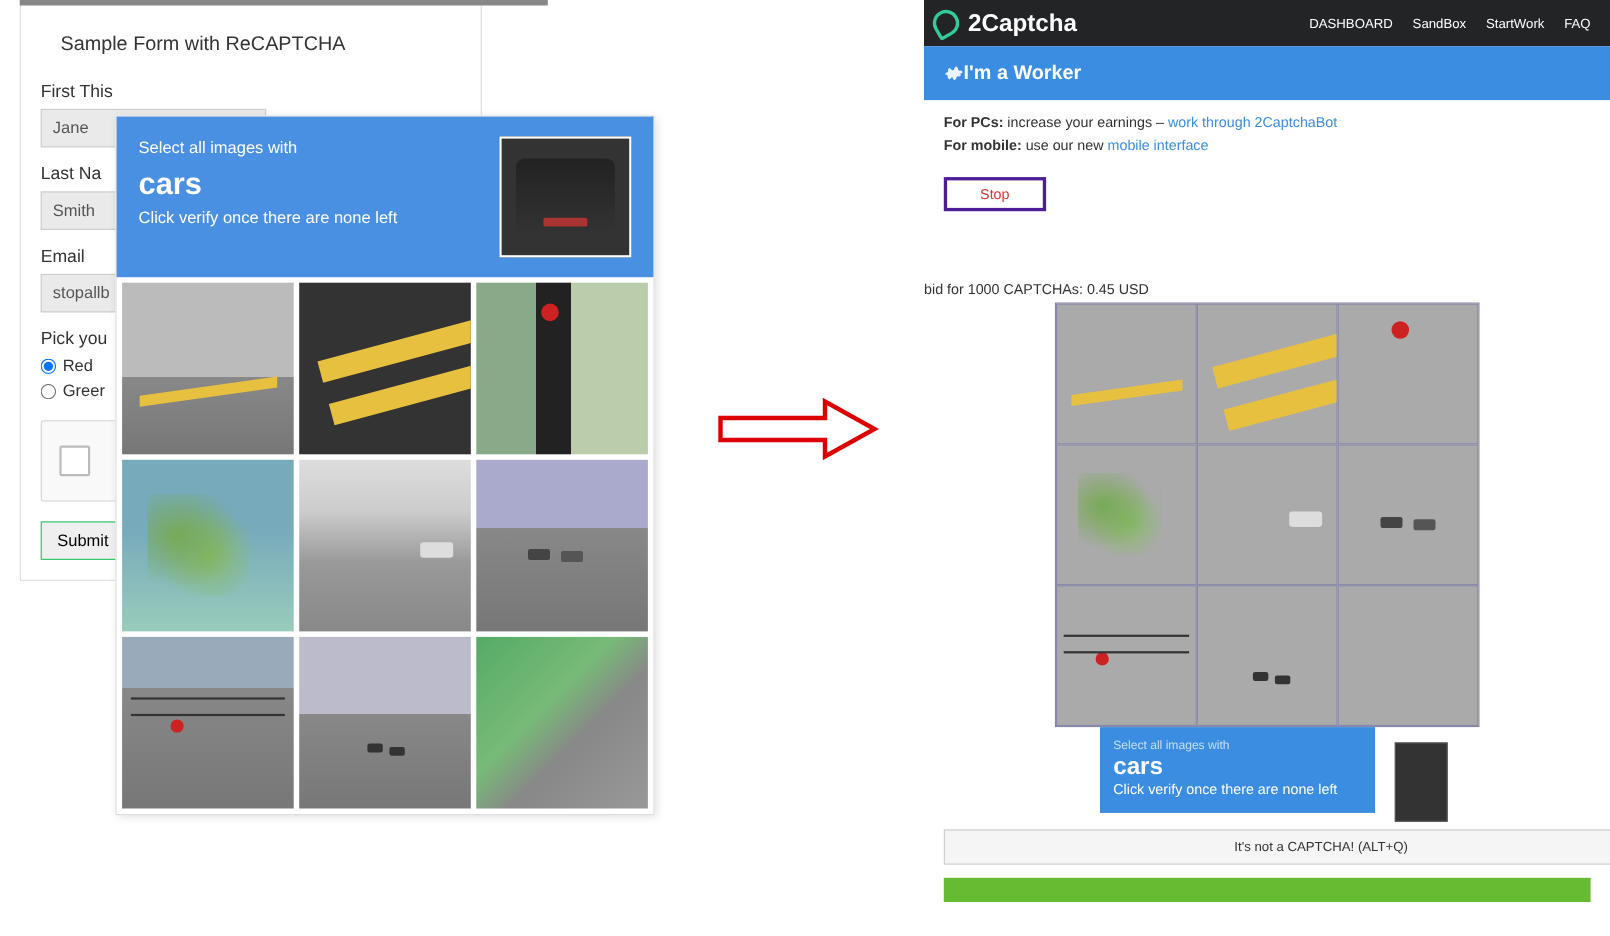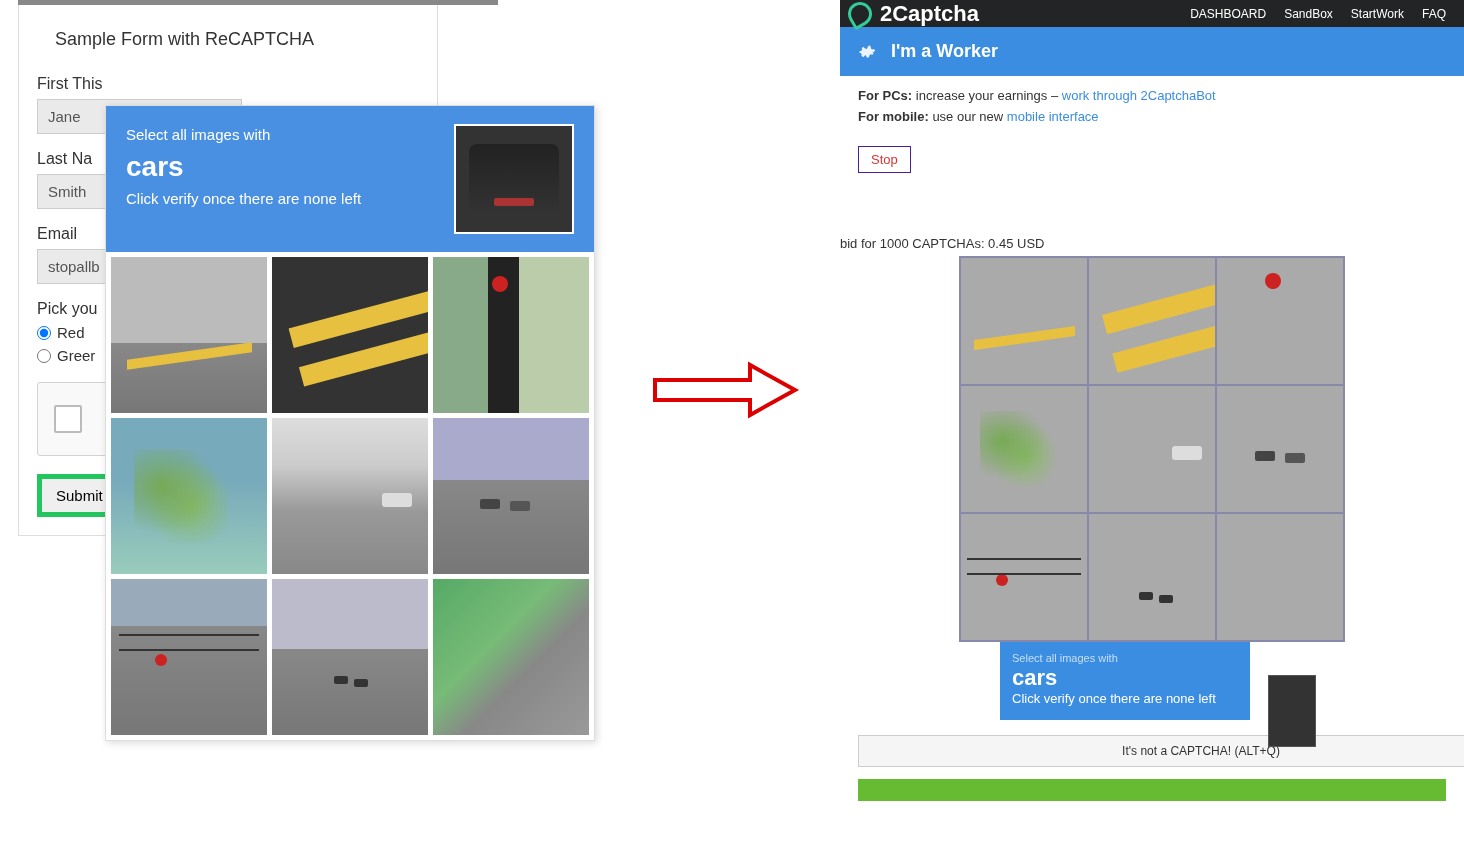--- a/index.html
+++ b/index.html
@@ -9,21 +9,21 @@
 .left-panel { position: absolute; left: 18px; top: 0; width: 420px; }
 .gray-bar { position: absolute; left: 0; top: -5px; width: 480px; height: 10px; background: #888; }
 .form-title { font-size: 18px; color: #333; margin: 28px 0 25px 18px; font-weight: normal; }
 .form-box { border: 1px solid #ddd; padding: 0 18px 18px 18px; width: 420px; }
 .field-label { font-size: 16px; color: #333; margin-top: 16px; display: block; }
 .field-input { background: #eaeaea; border: 1px solid #ccc; padding: 8px 10px; font-size: 15px; color: #555; margin-top: 6px; width: 205px; }
 .radio-row { margin-top: 6px; font-size: 15px; color: #333; display: flex; align-items: center; gap: 6px; }
 .radio-row input { width: 14px; height: 14px; }
 .recaptcha-box { border: 1px solid #d3d3d3; background: #f9f9f9; width: 300px; height: 74px; margin-top: 18px; display: flex; align-items: center; padding: 10px; border-radius: 3px; }
 .recaptcha-check { width: 28px; height: 28px; border: 2px solid #bbb; border-radius: 2px; background: #fff; margin-left: 6px; }
-.submit-btn { border: 5px solid #22c55e; background: #efefef; padding: 8px 14px; font-size: 15px; margin-top: 18px; cursor: pointer; }
+.submit-btn { border: 1px solid #22c55e; background: #efefef; padding: 8px 14px; font-size: 15px; margin-top: 18px; cursor: pointer; }
 
 
 .captcha-popup { position: absolute; left: 105px; top: 105px; width: 490px; background: #fff; border: 1px solid #ddd; box-shadow: 2px 2px 8px rgba(0,0,0,0.15); }
 .captcha-header { background: #4a90e2; color: #fff; padding: 18px 20px; display: flex; justify-content: space-between; align-items: flex-start; }
 .captcha-header-text { font-size: 15px; line-height: 1.4; }
 .captcha-header-text .target { font-size: 28px; font-weight: bold; display: block; margin: 2px 0; }
 .captcha-sample { width: 120px; height: 110px; border: 2px solid #fff; background: #333; display: flex; align-items: center; justify-content: center; }
 .captcha-sample .car-shape { width: 90px; height: 70px; background: linear-gradient(#222,#333); border-radius: 8px 8px 4px 4px; position: relative; }
 .captcha-sample .car-shape::after { content:''; position:absolute; bottom:8px; left:50%; transform:translateX(-50%); width:40px; height:8px; background:#a33; border-radius:2px; }
 .captcha-grid { display: grid; grid-template-columns: repeat(3, 1fr); gap: 5px; padding: 5px; }
@@ -49,34 +49,34 @@
 .captcha-footer { display: flex; justify-content: space-between; align-items: center; padding: 14px 18px 18px 18px; }
 .captcha-icons { display: flex; gap: 20px; }
 .captcha-icons svg { width: 30px; height: 30px; fill: #555; cursor: pointer; }
 .verify-btn { background: #4a90e2; color: #fff; border: none; padding: 14px 32px; font-size: 15px; font-weight: bold; cursor: pointer; letter-spacing: 1px; }
 
 
 .arrow { position: absolute; left: 650px; top: 360px; }
 
 
 .right-panel { position: absolute; left: 840px; top: 0; width: 624px; background: #fff; }
-.top-nav { background: #222426; color: #fff; height: 27px; display: flex; align-items: center; justify-content: space-between; padding: 0 18px 0 0; }
+.top-nav { background: #222426; color: #fff; height: 42px; display: flex; align-items: center; justify-content: space-between; padding: 0 18px 0 0; }
 .brand { display: flex; align-items: center; gap: 8px; padding-left: 8px; }
 .brand-logo { width: 24px; height: 24px; border: 3px solid #3c9; border-radius: 50% 50% 50% 10%; transform: rotate(-30deg); }
 .brand-name { font-size: 22px; font-weight: bold; }
 .nav-links { display: flex; gap: 18px; font-size: 12px; }
 .nav-links span { cursor: pointer; }
-.blue-bar { background: #3a8de0; color: #fff; padding: 14px 18px; font-size: 18px; font-weight: bold; display: flex; align-items: center; gap: 15px; }
+.blue-bar { background: #3a8de0; color: #fff; padding: 14px 18px; font-size: 18px; font-weight: bold; display: flex; align-items: center; gap: 0; }
 .gear-icon { width: 18px; height: 18px; fill: #fff; }
 .tips { padding: 10px 18px; font-size: 13px; color: #333; line-height: 1.6; }
 .tips a { color: #3a8de0; text-decoration: none; }
 .session-row { display: flex; justify-content: space-between; align-items: center; padding: 8px 18px; font-size: 13px; color: #555; }
 .sandbox-badge { border: 3px solid #d33; padding: 2px 6px; color: #333; font-weight: bold; font-size: 12px; background: #fff; }
 .speaker-icon { color: #d33; font-size: 14px; margin-left: 4px; }
-.stop-btn { border: 1px solid #4c1d95; color: #d33; background: #fff; padding: 5px 12px; font-size: 13px; cursor: pointer; }
+.stop-btn { border: 3px solid #4c1d95; color: #d33; background: #fff; padding: 5px 30px; font-size: 13px; cursor: pointer; }
 .bid-text { text-align: left; font-size: 13px; color: #333; margin-top: 55px; }
 .worker-grid { display: grid; grid-template-columns: repeat(3, 128px); gap: 0; margin: 5px auto 0 auto; width: 386px; border: 1px solid #88a; }
 .worker-tile { width: 128px; height: 128px; border: 1px solid #88a; background: #aaa; cursor: pointer; position: relative; overflow: hidden; }
 .worker-instruction { width: 250px; margin-left: 160px; background: #3a8de0; color: #fff; padding: 8px 12px 14px 12px; font-size: 13px; }
 .worker-instruction .hidden-top { font-size: 11px; opacity: 0.7; }
 .worker-instruction .target { font-size: 22px; font-weight: bold; display: block; }
 .worker-sample { position: absolute; left: 1268px; top: 675px; width: 48px; height: 72px; background: #333; border: 1px solid #555; }
 .bottom-buttons { display: flex; margin-top: 15px; width: 686px; margin-left: 18px; }
 .bottom-buttons button { flex: 1; border: 1px solid #ccc; background: #f5f5f5; padding: 8px; font-size: 12px; color: #333; cursor: pointer; }
 .green-bar { background: #6b3; height: 22px; margin: 12px 18px 0 18px; }

